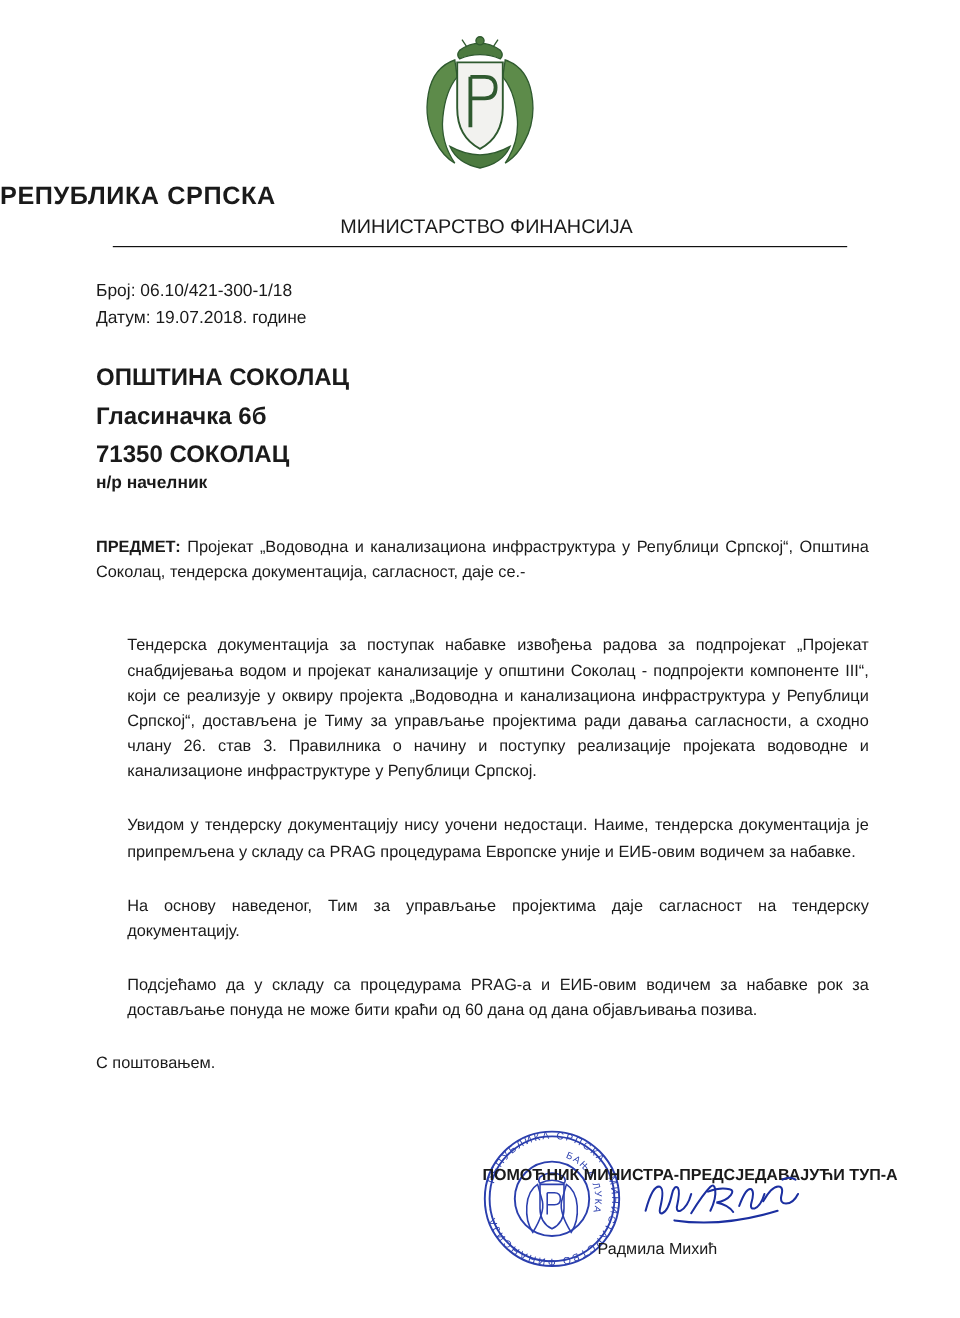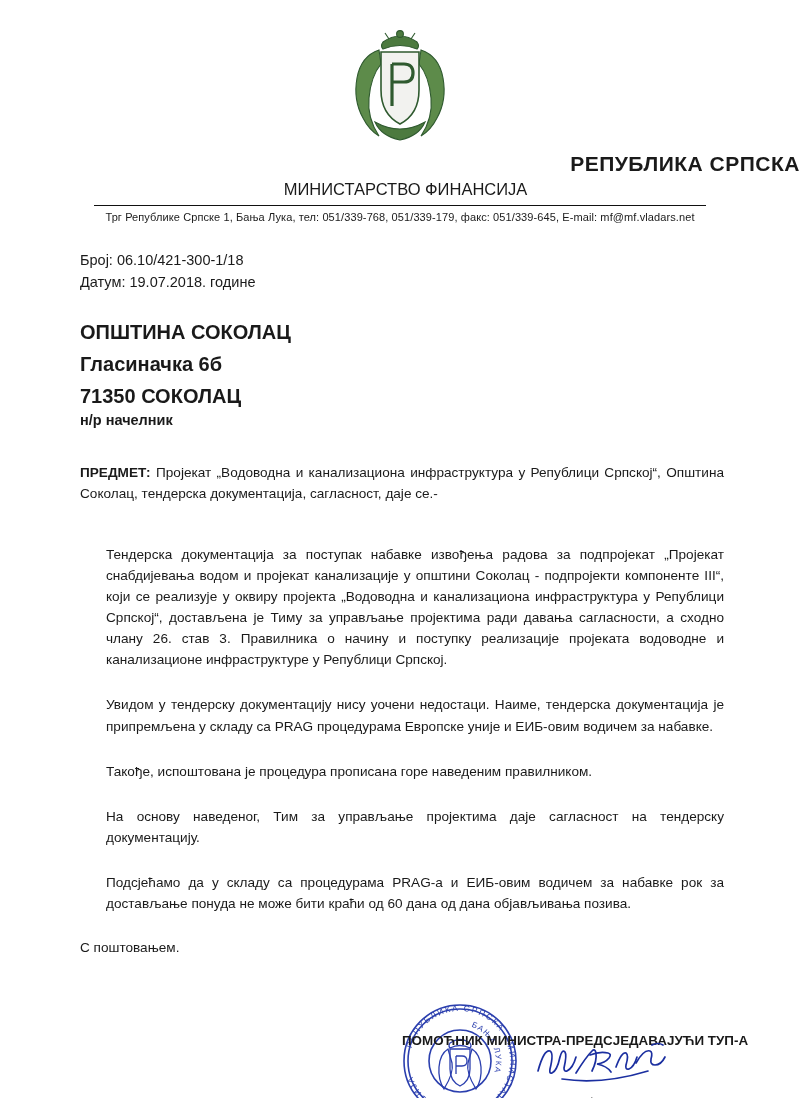--- a/index.html
+++ b/index.html
@@ -31,21 +31,21 @@
     padding-top: 26px;
   }
   .crest {
     width: 110px;
     height: 118px;
     position: relative;
   }
   .crest svg { display:block; }
 
   .org-title {
-    text-align: right;
+    text-align: left;
     margin-top: 8px;
     font-size: 21px;
     font-weight: bold;
     letter-spacing: 0.5px;
     color: #1a1a1a;
   }
   .org-sub {
     text-align: center;
     margin-top: 4px;
     font-size: 16.5px;
@@ -172,21 +172,20 @@
 
           <path d="M30 96 q25 14 50 0 q-6 14 -25 18 q-19 -4 -25 -18z" fill="#4c7a3f" stroke="#2f5a2f"></path>
         </g>
       </svg>
     </div>
   </div>
 
   <div class="org-title">РЕПУБЛИКА СРПСКА</div>
   <div class="org-sub">МИНИСТАРСТВО ФИНАНСИЈА</div>
   <div class="rule"></div>
-  <div class="contact-line">Трг Републике Српске 1, Бања Лука, тел: 051/339-768, 051/339-179, факс: 051/339-645, E-mail: mf@mf.vladars.net</div>
 
   <div class="body-block">
 
     <div class="meta">
       <div>Број: 06.10/421-300-1/18</div>
       <div>Датум: 19.07.2018.  године</div>
     </div>
 
     <div class="addressee">
       <div>ОПШТИНА СОКОЛАЦ</div>
@@ -196,21 +195,20 @@
 
     <div class="attn">н/р начелник</div>
 
     <div class="subject">
       <span class="label">ПРЕДМЕТ:</span>
       <span>Пројекат „Водоводна и канализациона инфраструктура у Републици Српској“, Општина Соколац, тендерска документација, сагласност, даје се.-</span>
     </div>
 
     <div class="para first">Тендерска документација за поступак набавке извођења радова за подпројекат „Пројекат снабдијевања водом и пројекат канализације у општини Соколац  - подпројекти компоненте III“, који се реализује у оквиру пројекта „Водоводна и канализациона инфраструктура у Републици Српској“, достављена је Тиму за управљање пројектима ради давања сагласности, а сходно члану 26. став 3. Правилника о начину и поступку реализације пројеката водоводне и канализационе инфраструктуре у Републици Српској.</div>
     <div class="para">Увидом у тендерску документацију нису уочени недостаци. Наиме, тендерска документација је припремљена у складу са PRAG процедурама Европске уније и ЕИБ-овим водичем за набавке.</div>
-    <div class="para">Такође, испоштована је процедура прописана горе наведеним правилником.</div>
     <div class="para">На основу наведеног, Тим за управљање пројектима даје сагласност на тендерску документацију.</div>
     <div class="para">Подсјећамо да у складу са процедурама PRAG-а и ЕИБ-овим водичем за набавке рок за достављање понуда не може бити краћи од  60 дана од дана објављивања позива.</div>
 
     <div class="closing">С поштовањем.</div>
 
     <div class="sig-area">
 
       <div class="stamp">
         <svg viewBox="0 0 124 124" width="124" height="124" xmlns="http://www.w3.org/2000/svg">
           <defs>

